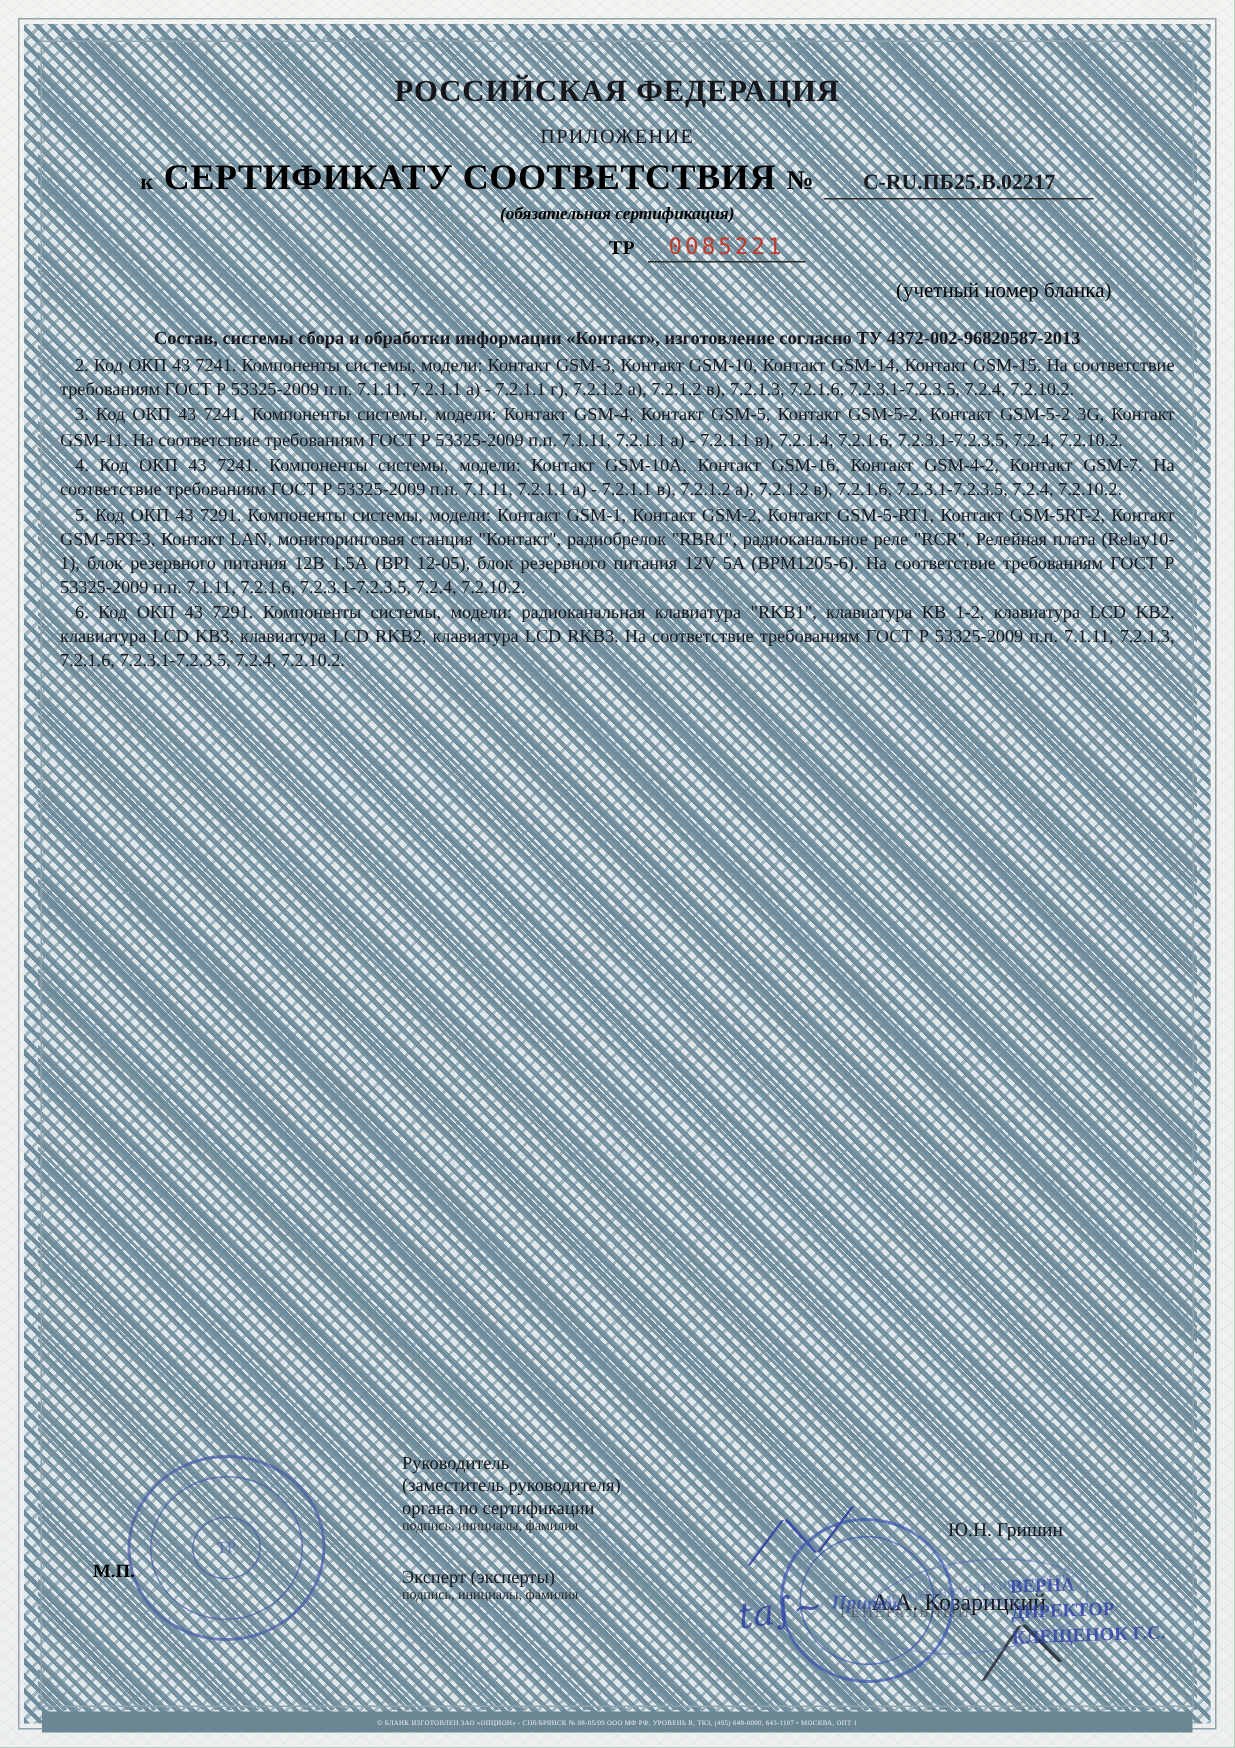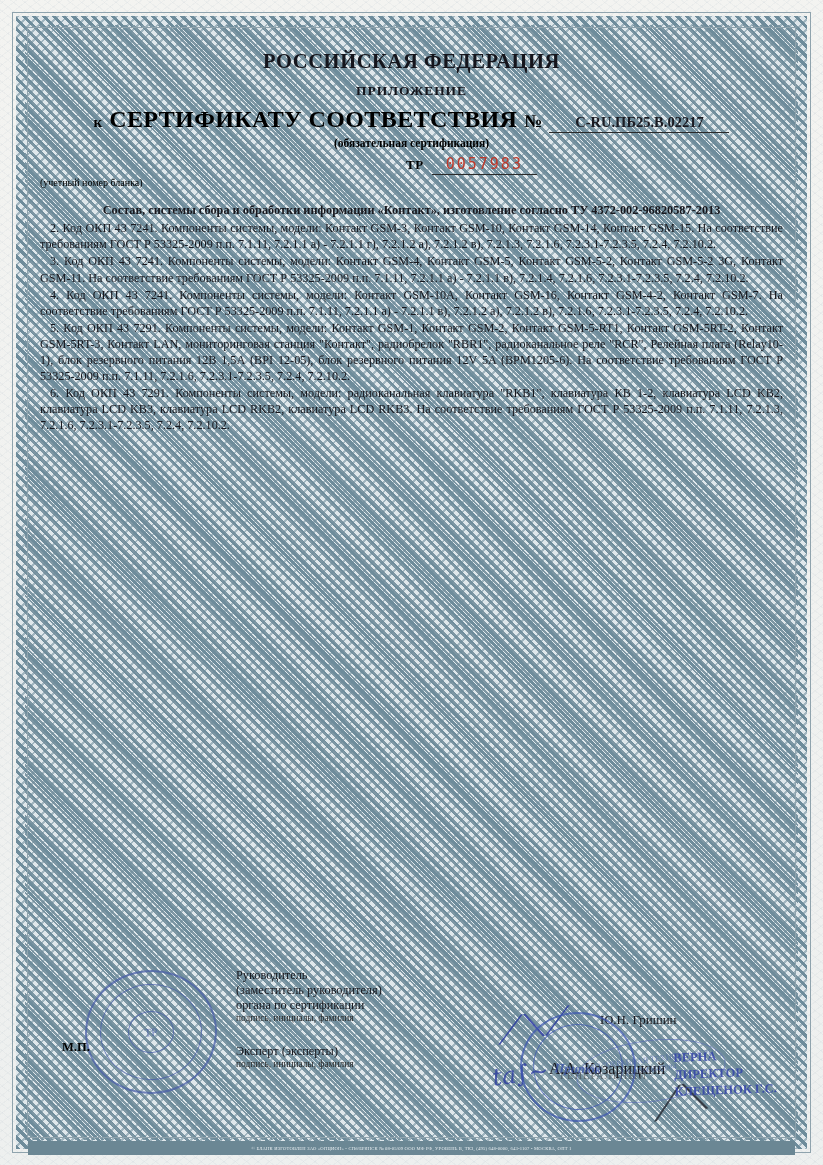--- a/index.html
+++ b/index.html
@@ -72,21 +72,21 @@
     text-align: center;
     font-size: 20.5px;
     font-weight: bold;
     letter-spacing: 0.6px;
     color: #15151c;
     margin-top: 10px;
   }
   .title-sub {
     text-align: center;
     font-size: 13.5px;
-    font-weight: bold;
+    font-weight: normal;
     letter-spacing: 0.9px;
     color: #15151c;
     margin-top: 10px;
   }
   .cert-line {
     display: flex;
     align-items: baseline;
     justify-content: center;
     margin-top: 7px;
     gap: 7px;
@@ -112,20 +112,21 @@
     padding: 0 10px 1px 10px;
     min-width: 160px;
     text-align: center;
     font-family: Liberation Serif, serif;
   }
   .obligatory {
     text-align: center;
     font-size: 11.5px;
     font-weight: bold;
     margin-top: 4px;
+    font-style: italic;
   }
   .tr-row {
     display: flex;
     align-items: baseline;
     justify-content: center;
     margin-top: 6px;
     gap: 8px;
     padding-left: 120px;
   }
   .tr-label {
@@ -135,22 +136,23 @@
   }
   .blank-number {
     font-family: "DejaVu Sans Mono", monospace;
     font-size: 15px;
     letter-spacing: 2px;
     color: #c0392b;
     border-bottom: 1px solid #2a2a2a;
     padding: 0 14px 1px 14px;
   }
   .blank-caption {
-    font-size: 10px;
-    margin-top: 2px;
+    text-align: right;
+    font-size: 14px;
+    margin-top: 12px;
     padding-right: 42px;
   }
 
   .body-text {
     margin-top: 14px;
     font-size: 12.2px;
     line-height: 1.32;
     color: #17171d;
     text-align: justify;
   }
@@ -170,20 +172,21 @@
     position: absolute;
     left: 0;
     right: 0;
     top: 880px;
     height: 200px;
   }
   .sign-row {
     position: absolute;
     font-size: 12.3px;
     color: #17171d;
+    margin-left: 32px;
   }
   .sign-row .cap {
     font-size: 9.4px;
     color: #2a2a2a;
   }
   .mp {
     position: absolute;
     left: 22px;
     top: 120px;
     font-size: 12.5px;
@@ -375,21 +378,21 @@
       <span class="lead">к</span>
       <span class="big">СЕРТИФИКАТУ СООТВЕТСТВИЯ</span>
       <span class="num-sign">№</span>
       <span class="cert-number">C-RU.ПБ25.В.02217</span>
     </div>
 
     <div class="obligatory">(обязательная сертификация)</div>
 
     <div class="tr-row">
       <span class="tr-label">ТР</span>
-      <span class="blank-number">0057983</span>
+      <span class="blank-number">0085221</span>
     </div>
     <div class="blank-caption">(учетный номер бланка)</div>
 
     <div class="body-text">
       <div class="body-head">Состав, системы сбора и обработки информации «Контакт», изготовление согласно ТУ 4372-002-96820587-2013</div>
       <p class="para">2. Код ОКП 43 7241. Компоненты системы, модели: Контакт GSM-3, Контакт GSM-10, Контакт GSM-14, Контакт GSM-15. На соответствие требованиям ГОСТ Р 53325-2009 п.п. 7.1.11, 7.2.1.1 а) - 7.2.1.1 г), 7.2.1.2 а), 7.2.1.2 в), 7.2.1.3, 7.2.1.6, 7.2.3.1-7.2.3.5, 7.2.4, 7.2.10.2.</p>
       <p class="para">3. Код ОКП 43 7241. Компоненты системы, модели: Контакт GSM-4, Контакт GSM-5, Контакт GSM-5-2, Контакт GSM-5-2 3G, Контакт GSM-11. На соответствие требованиям ГОСТ Р 53325-2009 п.п. 7.1.11, 7.2.1.1 а) - 7.2.1.1 в), 7.2.1.4, 7.2.1.6, 7.2.3.1-7.2.3.5, 7.2.4, 7.2.10.2.</p>
       <p class="para">4. Код ОКП 43 7241. Компоненты системы, модели: Контакт GSM-10A, Контакт GSM-16, Контакт GSM-4-2, Контакт GSM-7. На соответствие требованиям ГОСТ Р 53325-2009 п.п. 7.1.11, 7.2.1.1 а) - 7.2.1.1 в), 7.2.1.2 а), 7.2.1.2 в), 7.2.1.6, 7.2.3.1-7.2.3.5, 7.2.4, 7.2.10.2.</p>
       <p class="para">5. Код ОКП 43 7291. Компоненты системы, модели: Контакт GSM-1, Контакт GSM-2, Контакт GSM-5-RT1, Контакт GSM-5RT-2, Контакт GSM-5RT-3, Контакт LAN, мониторинговая станция "Контакт", радиобрелок "RBR1", радиоканальное реле "RCR", Релейная плата (Relay10-1), блок резервного питания 12В 1,5А (ВРI 12-05), блок резервного питания 12V 5A (ВРМ1205-6). На соответствие требованиям ГОСТ Р 53325-2009 п.п. 7.1.11, 7.2.1.6, 7.2.3.1-7.2.3.5, 7.2.4, 7.2.10.2.</p>
       <p class="para">6. Код ОКП 43 7291. Компоненты системы, модели: радиоканальная клавиатура "RKB1", клавиатура КВ 1-2, клавиатура LCD KB2, клавиатура LCD KB3, клавиатура LCD RKB2, клавиатура LCD RKB3. На соответствие требованиям ГОСТ Р 53325-2009 п.п. 7.1.11, 7.2.1.3, 7.2.1.6, 7.2.3.1-7.2.3.5, 7.2.4, 7.2.10.2.</p>

